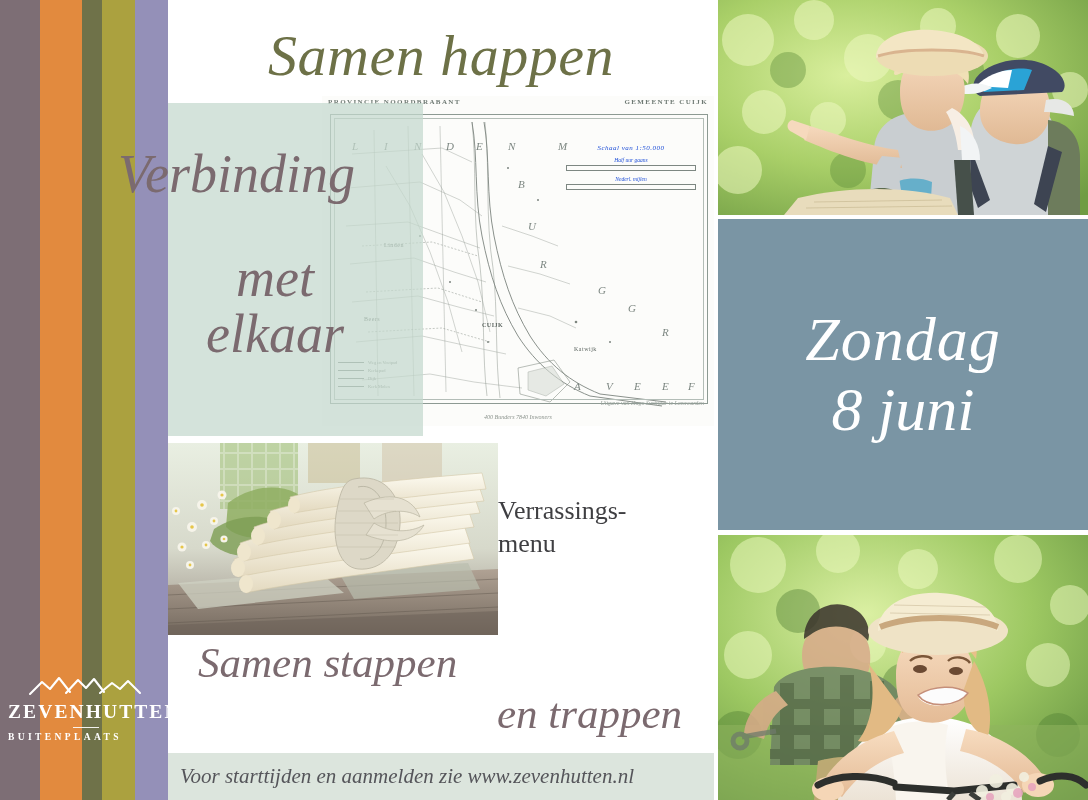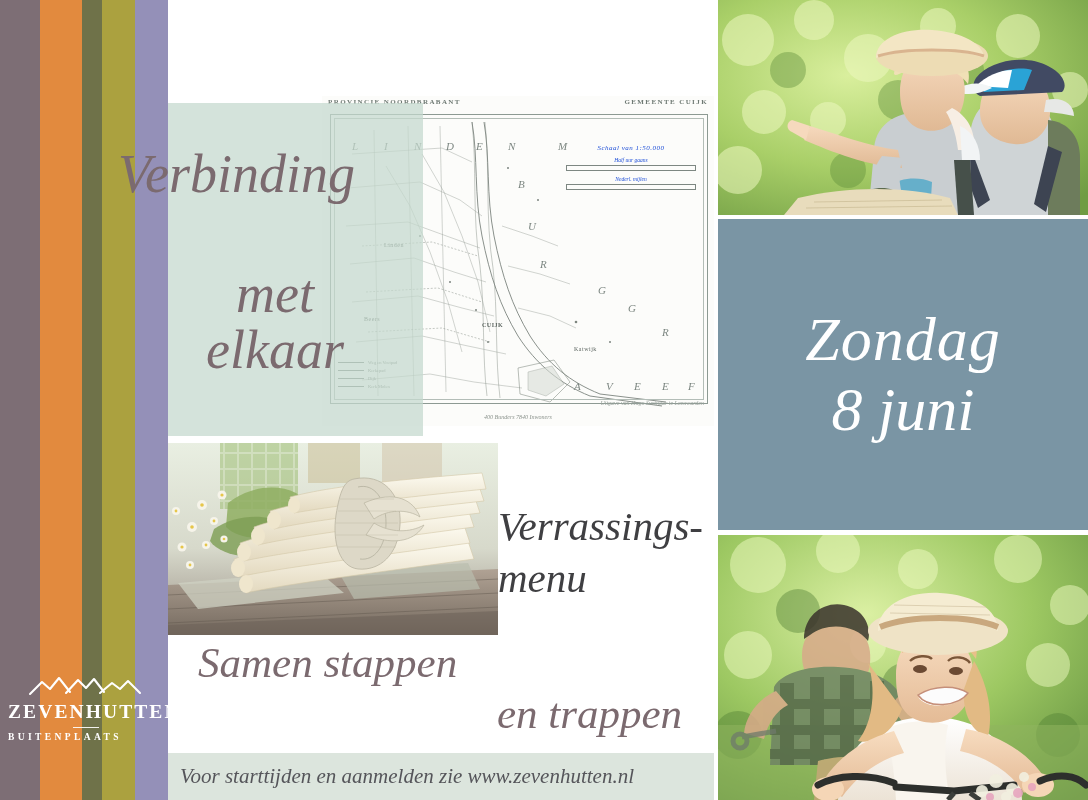--- a/index.html
+++ b/index.html
@@ -51,30 +51,30 @@
   .map-svg{position:absolute;left:0;top:0;width:392px;height:330px;}
 
   
   .sage-overlay{position:absolute;left:168px;top:103px;width:255px;height:333px;
      background:rgba(196,216,205,0.72);z-index:5;}
 
   
   .verbinding{position:absolute;left:110px;top:146px;width:330px;z-index:7;
      font-style:italic;color:#7b6a6f;line-height:1.04;}
   .verbinding .l1{font-size:54px;text-align:left;padding-left:8px;}
-  .verbinding .l2{font-size:54px;text-align:center;margin-top:64px;}
+  .verbinding .l2{font-size:54px;text-align:center;margin-top:48px;}
   .verbinding .l3{font-size:54px;text-align:center;}
 
   
   .asparagus{position:absolute;left:168px;top:443px;width:330px;height:192px;z-index:4;overflow:hidden;}
   .asp-svg{width:330px;height:192px;display:block;}
 
   
   .verrassings{position:absolute;left:498px;top:494px;width:215px;z-index:6;
-     font-style:italic;font-size:41px;color:#3f3f42;line-height:1.28;margin-top:6px;}
+     font-size:26px;color:#3f3f42;line-height:1.28;}
 
   
   .stappen{position:absolute;left:168px;top:638px;width:546px;z-index:6;
      font-style:italic;color:#7b6a6f;}
   .stappen .a{font-size:43px;padding-left:30px;}
   .stappen .b{font-size:43px;text-align:right;padding-right:32px;margin-top:2px;}
 
   
   .footer{position:absolute;left:168px;top:753px;width:546px;height:47px;z-index:6;
      background:#dce5dd;display:flex;align-items:center;}
@@ -222,20 +222,21 @@
     <div class="map-letter" style="left:312px;top:284px;">E</div>
     <div class="map-letter" style="left:340px;top:284px;">E</div>
     <div class="map-letter" style="left:366px;top:284px;">F</div>
 
     <div class="map-pub">Uitgave van Hugo Suringar te Leeuwarden</div>
     <div class="map-foot">400 Bunders  7840 Inwoners</div>
   </div>
 
   <div class="sage-overlay"></div>
 
+  <div class="samen-happen">Samen happen</div>
 
   <div class="verbinding">
     <div class="l1">Verbinding</div>
     <div class="l2">met</div>
     <div class="l3">elkaar</div>
   </div>
 
   <div class="asparagus">
     <svg class="asp-svg" viewBox="0 0 330 192">
       <defs>

